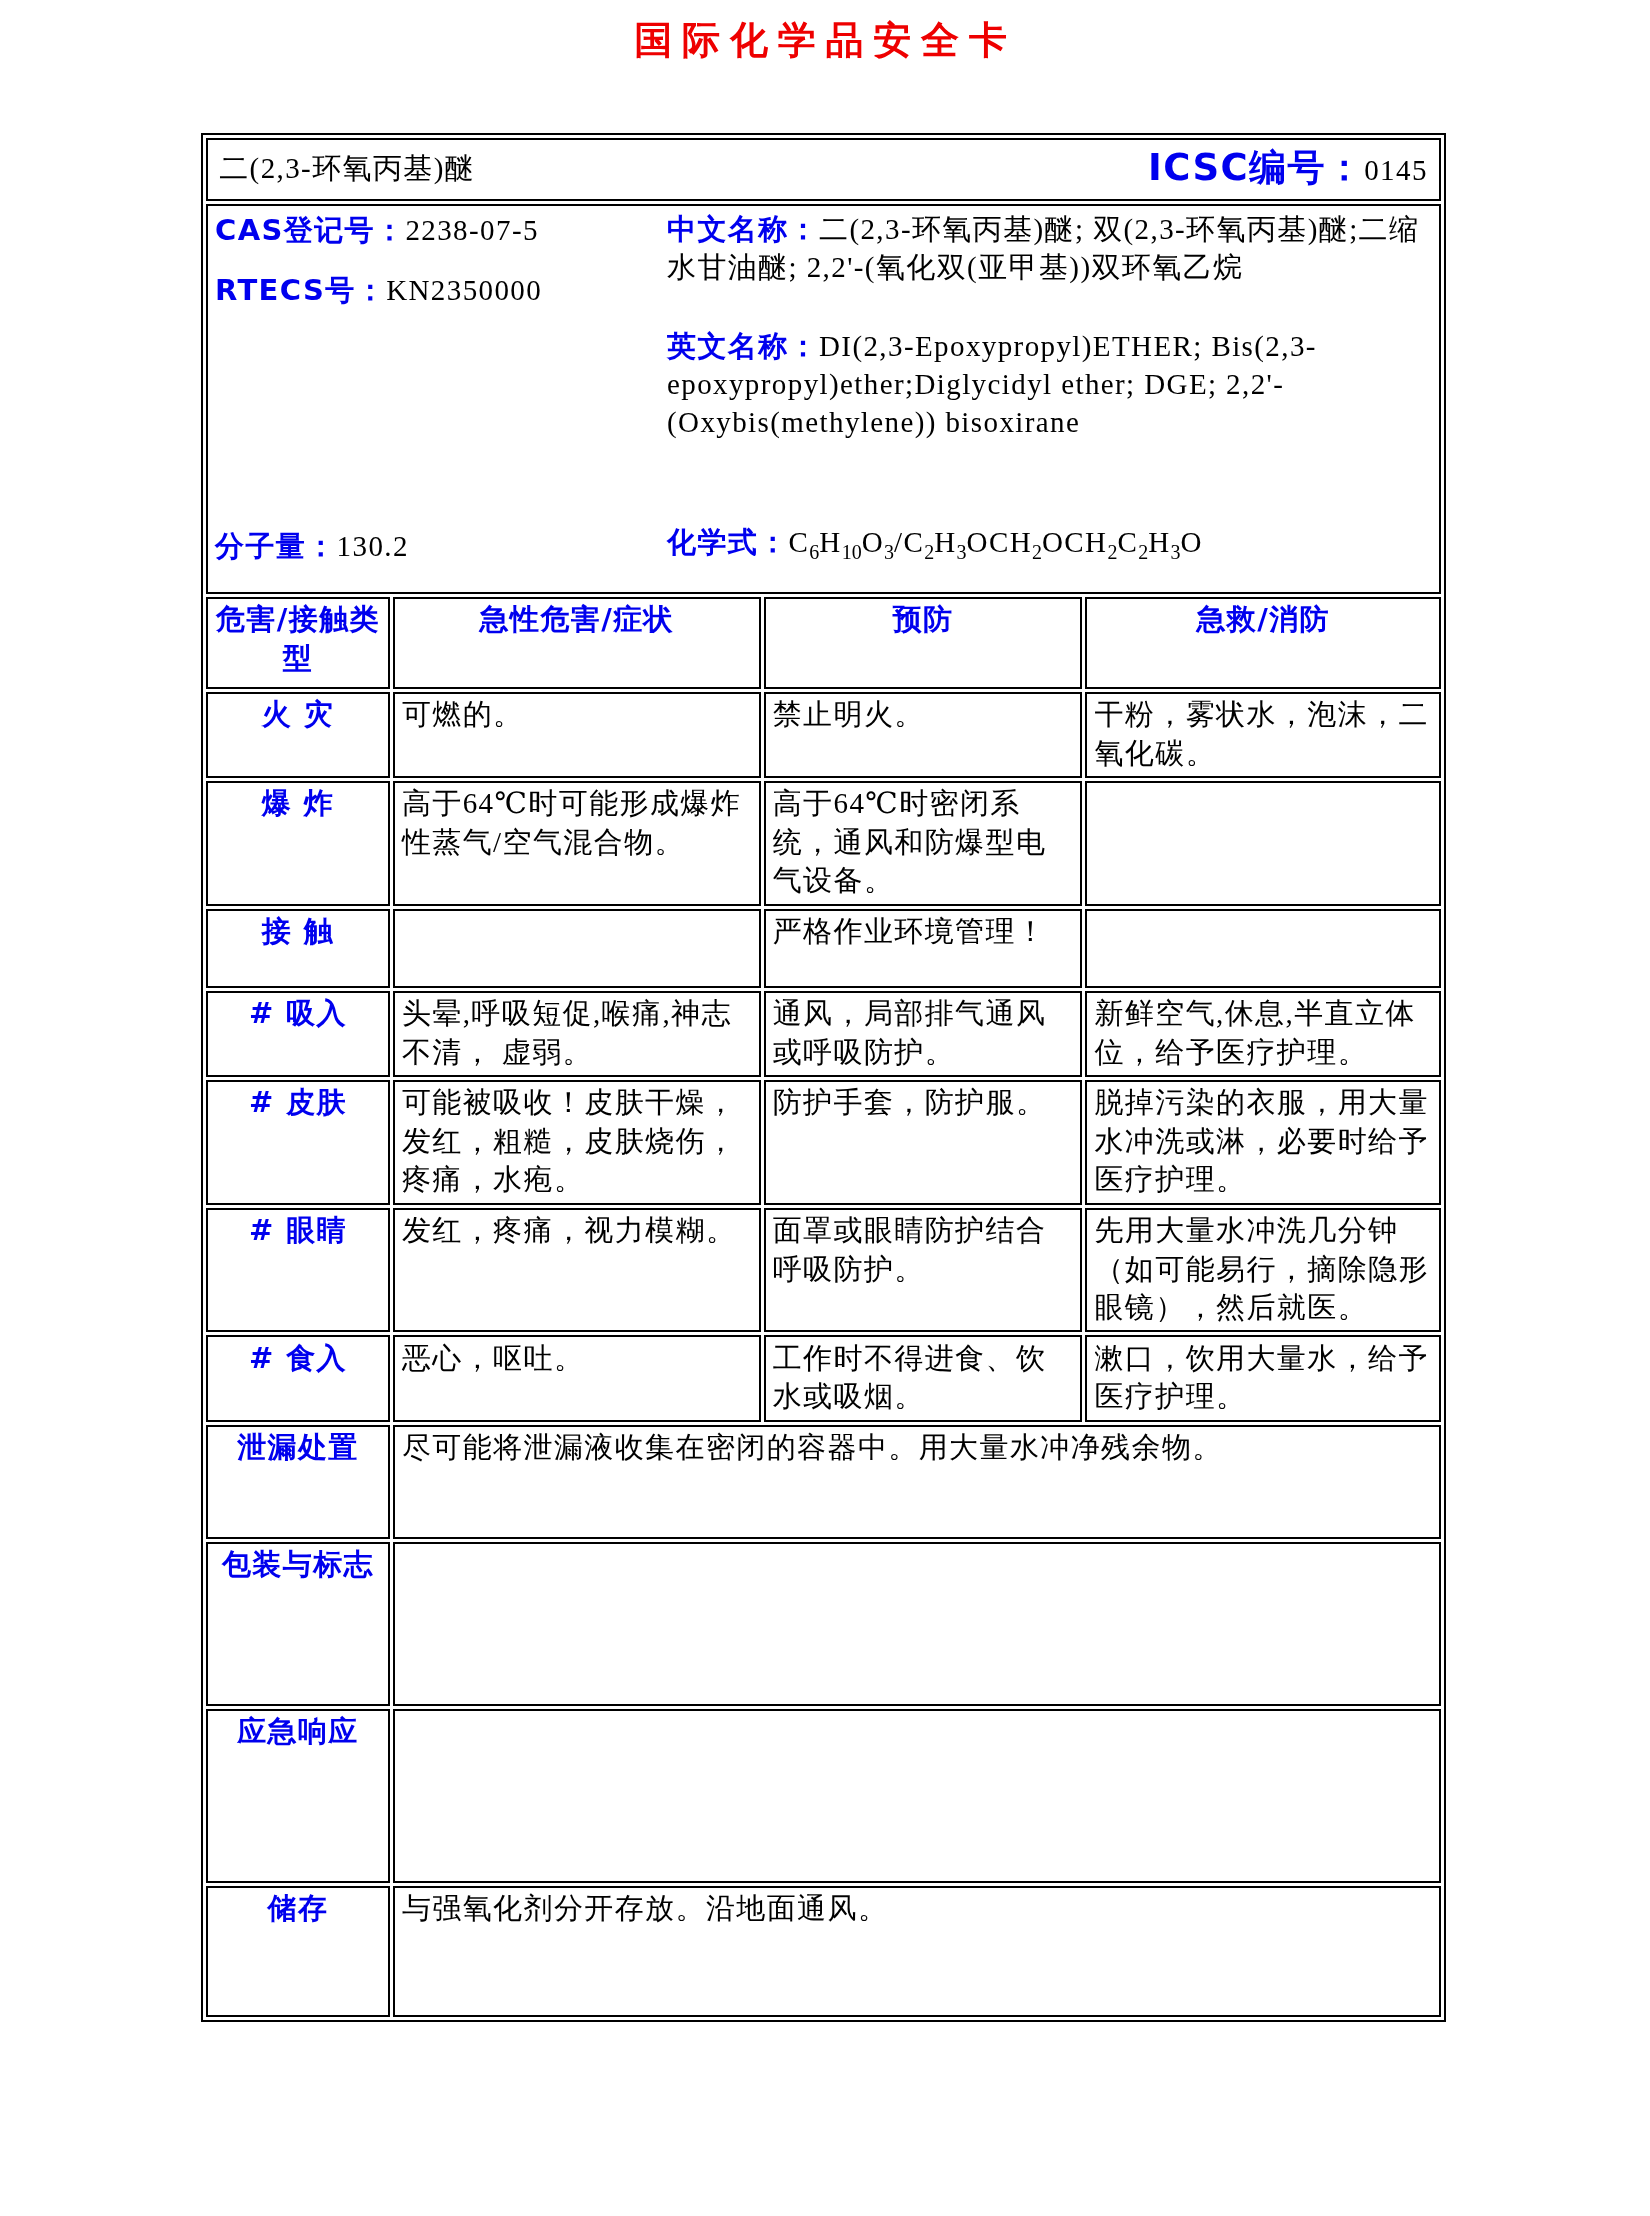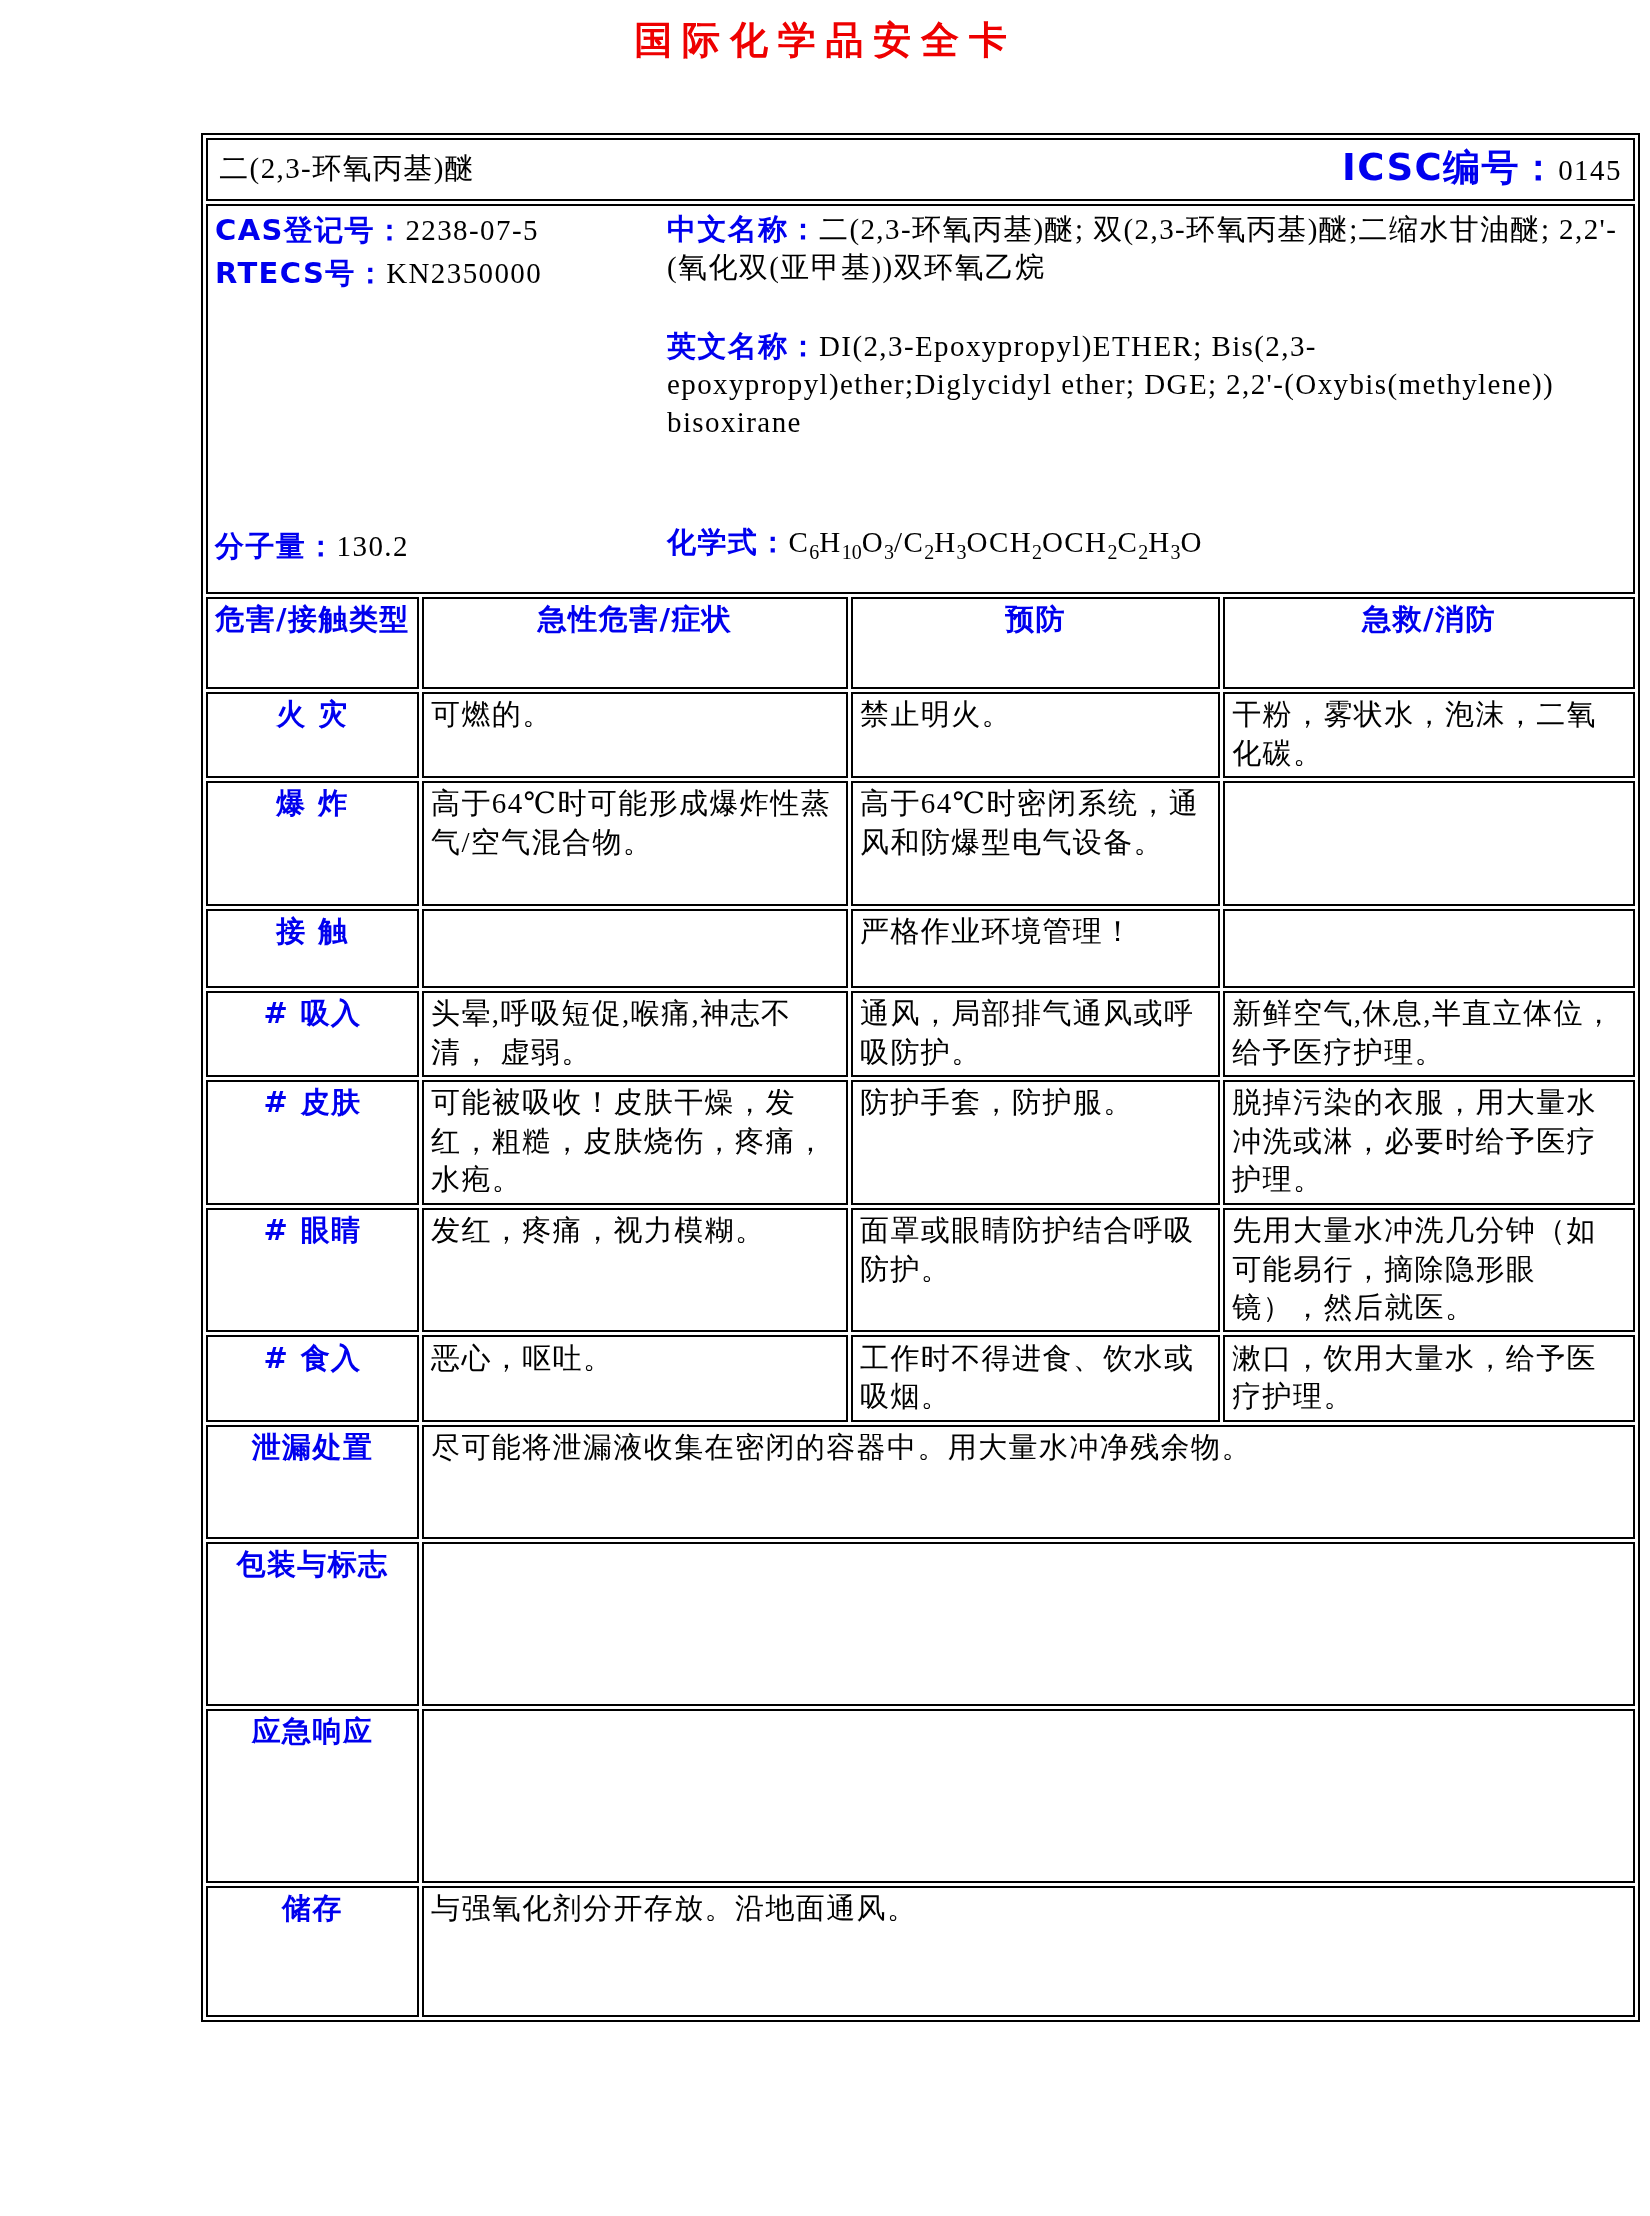--- a/index.html
+++ b/index.html
@@ -10,21 +10,21 @@
   
   .main-title{
     margin:15.3px 0 0 0;text-align:center;
     font-family:"DejaVu Sans","Liberation Sans",sans-serif;
     font-weight:bold;font-size:38px;letter-spacing:9.8px;color:#ee0000;
   }
   
   table.card{
     table-layout:fixed;border-collapse:separate;border-spacing:3.5px;
     border:2.1px solid #000;background:#fff;
-    width:1439px;margin:67px 0 0 201px;
+    width:1245px;margin:67px 0 0 201px;
   }
   table.card td{
     border:2.1px solid #000;vertical-align:top;
     padding:1.4px 7px 4.2px 7px;
     font-size:29px;line-height:1.32;letter-spacing:1.4px;
     overflow:hidden;
   }
   .lbl{
     font-family:"DejaVu Sans","Liberation Sans",sans-serif;
     font-weight:bold;color:#0000ee;
@@ -60,21 +60,21 @@
     height:53px;padding:0 4.2px;font-size:29px;
   }
   .name-flex .lbl{font-size:37px;}
   
   td.info-cell{vertical-align:top;}
   .info-grid{
     display:grid;grid-template-columns:452px 1fr;grid-template-rows:1fr auto;
     height:380px;font-size:29px;
   }
   .id-block p{margin:4.2px 0 0 0;}
-  .id-block p + p{margin-top:4px;}
+  .id-block p + p{margin-top:21px;}
   .names-block p{margin:2.8px 0 0 0;}
   .names-block p.en{margin-top:40px;}
   .bottom-pad{padding-bottom:22px;align-self:end;}
   .formula sub{font-size:20px;letter-spacing:0;}
   .serif-val{font-family:"Liberation Serif","DejaVu Serif",serif;color:#000;font-weight:normal;}
 </style>
 </head>
 <body>
 
 <div class="sheet">

